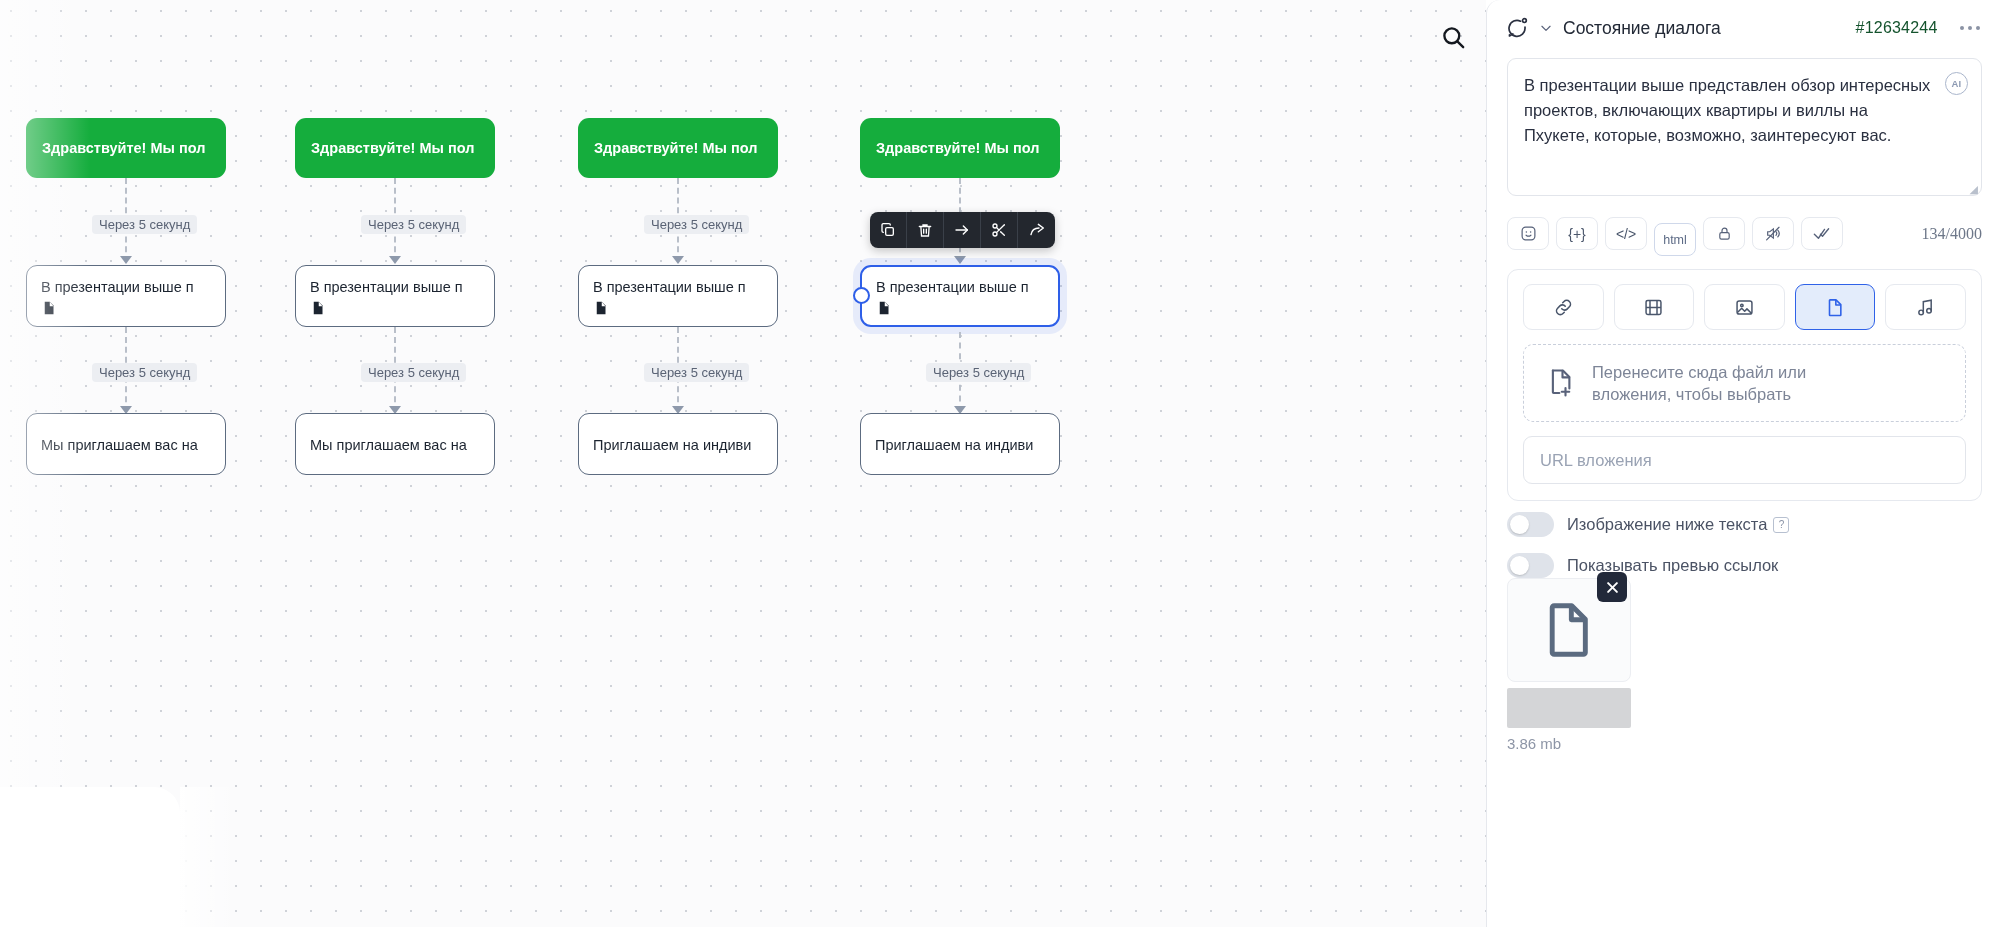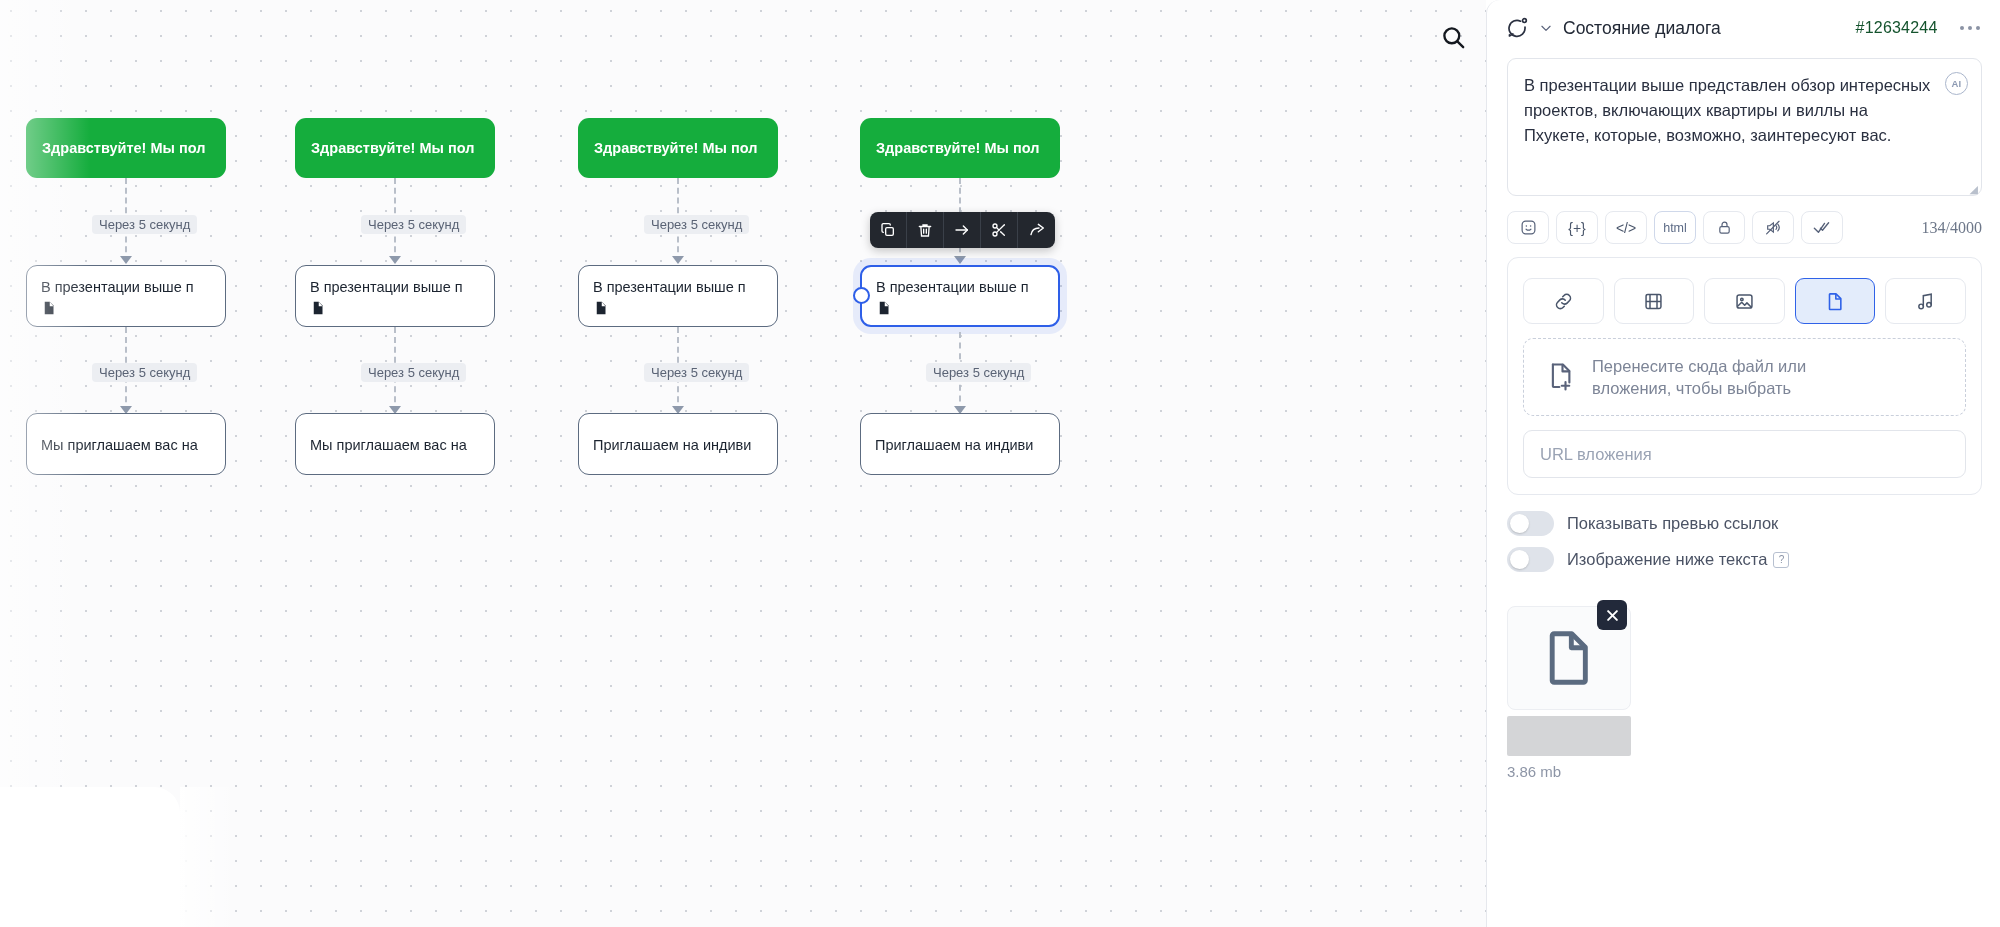--- a/index.html
+++ b/index.html
@@ -127,25 +127,25 @@
   }
   .ta-grip{ position:absolute; right:4px; bottom:4px; color:#b9c0cc; font-size:11px; }
 
   .fmt-row{ display:flex; align-items:center; gap:7px; margin-top:11px; }
   .fmt-btn{
     width:42px; height:33px; border:1px solid #e6e9ef; border-radius:8px;
     background:#fff; display:flex; align-items:center; justify-content:center;
     cursor:pointer; color:#4a566b; font-size:14px;
   }
   .fmt-btn.lit{ border-color:#cfd8ea; }
-  .fmt-btn.html-b{ font-size:12.5px; color:#5d6b86; }
+  .fmt-btn.html-b{ font-size:12.5px; color:#5d6b86;margin-top:12px; }
   .counter{ margin-left:auto; font-size:16px; color:#6d7789;font-family:Liberation Serif, serif; }
 
   .attach-card{
-    margin-top:13px; border:1px solid #e6e9ef; border-radius:11px; padding:20px 15px 16px 15px;
+    margin-top:13px; border:1px solid #e6e9ef; border-radius:11px; padding:14px 15px 16px 15px;
   }
   .type-row{ display:flex; gap:10px; }
   .type-btn{
     flex:1; height:46px; border:1px solid #e6e9ef; border-radius:9px; background:#fff;
     display:flex; align-items:center; justify-content:center; cursor:pointer; color:#4a566b;
   }
   .type-btn.active{ background:#e3ecfb; border:1.6px solid #2f62e8; color:#2f62e8; }
 
   .dropzone{
     margin-top:14px; border:1.6px dashed #c9cfdb; border-radius:10px;
@@ -170,21 +170,21 @@
     position:absolute; left:3px; top:3px; width:19px; height:19px; border-radius:50%;
     background:#fff; display:block; box-shadow:0 1px 2px rgba(0,0,0,.18);
   }
   .toggle-label{ font-size:16.5px; color:#4b5365; }
   .help-ic{
     width:16px; height:16px; border:1.2px solid #b7c0d0; border-radius:3px;
     font-size:10px; color:#8a93a6; display:inline-flex; align-items:center;
     justify-content:center; margin-left:6px; vertical-align:2px; cursor:pointer;
   }
 
-  .file-block{ margin-top:34px; width:112px; position:relative; }
+  .file-block{ margin-top:0; width:112px; position:relative; }
   .file-thumb{
     width:124px; height:104px; border:1px solid #eceef2; border-radius:8px;
     background:#fafbfc; display:flex; align-items:center; justify-content:center;
   }
   .file-x{
     position:absolute; right:-8px; top:-6px; width:30px; height:30px; border-radius:6px;
     background:#22293a; color:#fff; display:flex; align-items:center; justify-content:center;
     cursor:pointer; font-size:15px; font-weight:700;
   }
   .file-namebar{ margin-top:6px; width:124px; height:40px; background:#d4d5d7; border-radius:2px; }
@@ -466,32 +466,32 @@
           </span>
           <span class="dz-text">
             <span>Перенесите сюда файл или</span><br>
             <span>вложения, чтобы выбрать</span>
           </span>
         </div>
 
         <input class="url-input" type="text" placeholder="URL вложения" style="">
       </div>
 
+      <div class="toggle-row second">
+        <span class="switch">
+            <i></i>
+          </span>
+        <span class="toggle-label"><span>Изображение ниже текста</span><span class="help-ic">?</span></span>
+      </div>
       <div class="toggle-row">
         <span class="switch">
             <i></i>
           </span>
         <span class="toggle-label">Показывать превью ссылок</span>
       </div>
-      <div class="toggle-row second">
-        <span class="switch">
-            <i></i>
-          </span>
-        <span class="toggle-label"><span>Изображение ниже текста</span><span class="help-ic">?</span></span>
-      </div>
 
       <div class="file-block">
         <div class="file-thumb">
           <svg width="56" height="62" viewBox="0 0 24 26" fill="none" stroke="#5b6b80" stroke-width="2.1" stroke-linejoin="round">
             <path d="M5.6 2.6h7.6L19 8.4v14.2a.8.8 0 0 1-.8.8H5.6a.8.8 0 0 1-.8-.8V3.4a.8.8 0 0 1 .8-.8z"></path>
             <path d="M13 3v5.6h5.7"></path>
           </svg>
         </div>
         <div class="file-x">
           <svg width="15" height="15" viewBox="0 0 24 24" fill="none" stroke="#fff" stroke-width="3.2" stroke-linecap="round">

